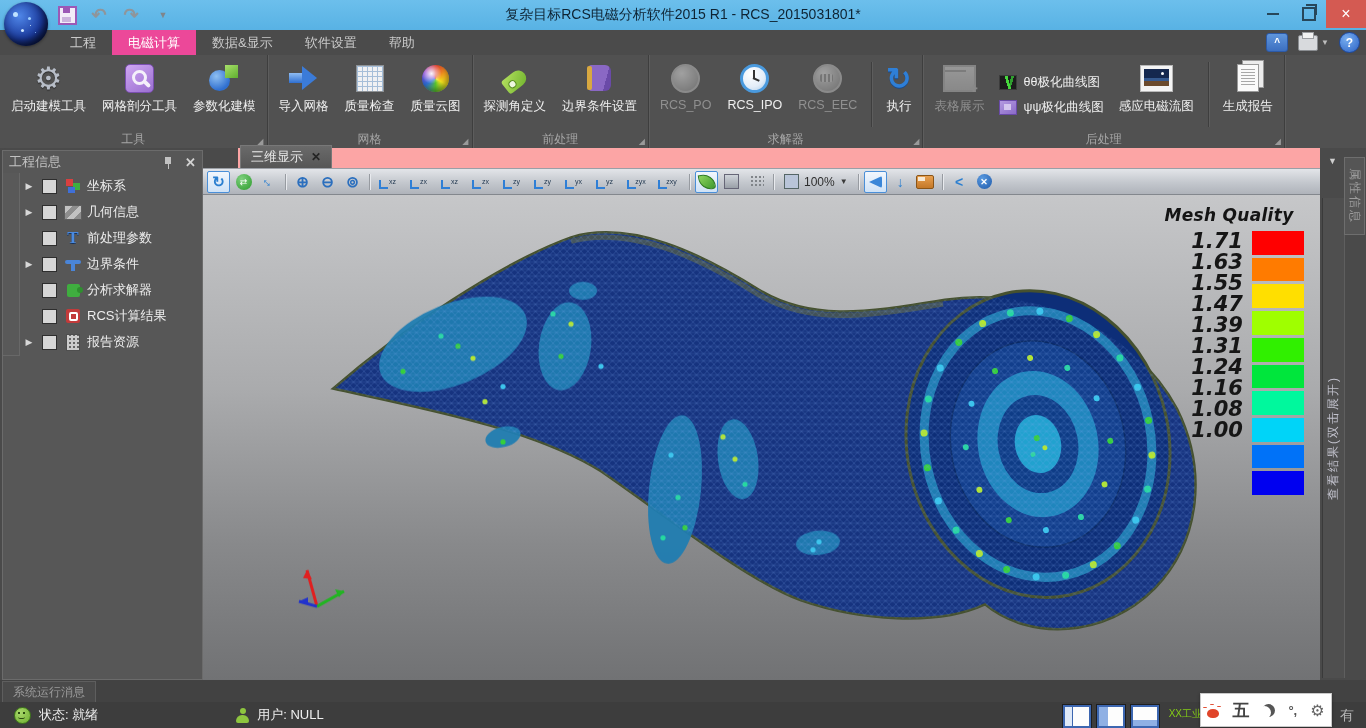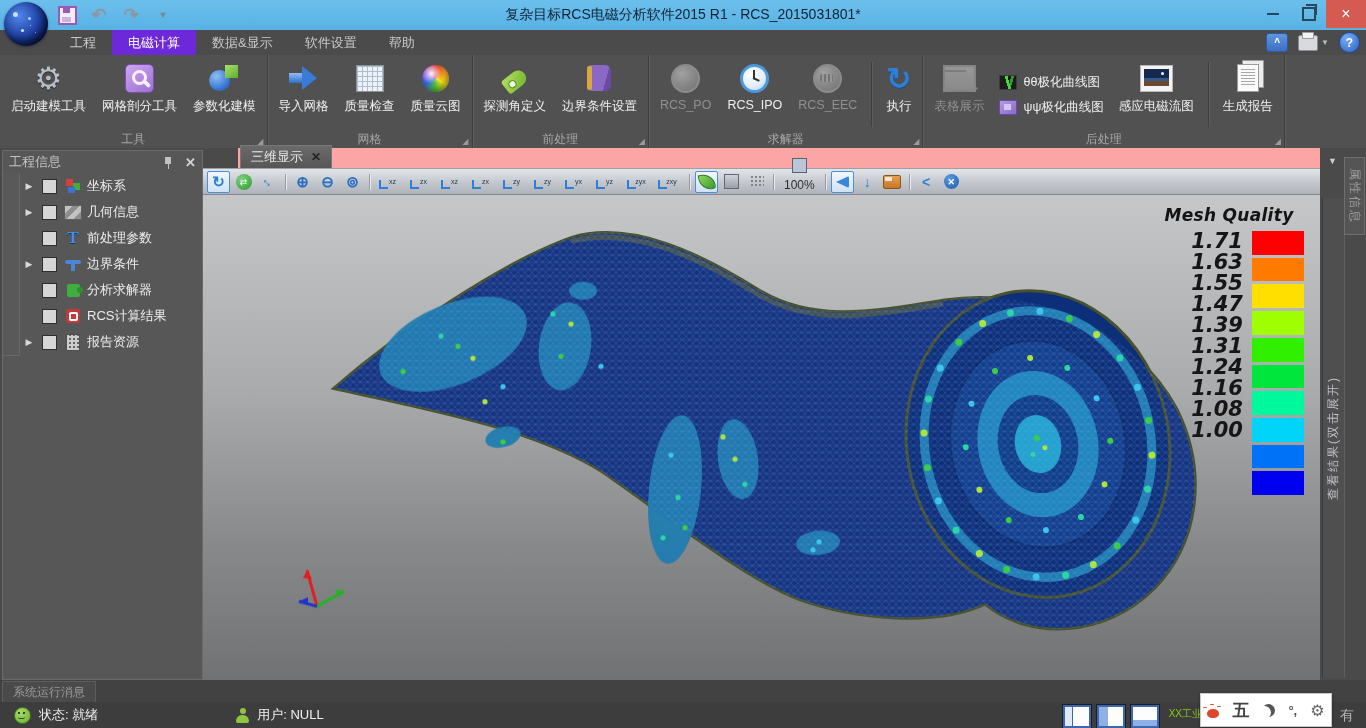--- a/index.html
+++ b/index.html
@@ -27,21 +27,21 @@
   .btn-min{right:76px;}.btn-min span{display:block;width:12px;height:2px;background:#27475a;}
   .btn-restore{right:40px;}
   .restore-glyph{width:10px;height:10px;border:2px solid #27475a;position:relative;background:transparent;}
   .restore-glyph::before{content:"";position:absolute;left:2px;top:-5px;width:9px;height:9px;border:2px solid #27475a;border-left:none;border-bottom:none;}
   .btn-close{right:0;width:40px;background:#d45a52;color:#fff;font-size:16px;}
 
   
   .menubar{position:absolute;left:0;top:30px;width:1366px;height:25px;background:#4b4b4b;border-bottom:1px solid #3c3c3c;}
   .menu-tabs{position:absolute;left:54px;top:0;height:25px;display:flex;}
   .mtab{padding:0 16px;height:25px;display:flex;align-items:center;color:#c9c9c9;font-size:13px;}
-  .mtab.active{background:#6d28d9;color:#ffffff;text-align:center;}
+  .mtab.active{background:#ec4899;color:#ffffff;text-align:center;}
   .mb-right{position:absolute;right:6px;top:2px;height:21px;display:flex;align-items:center;gap:10px;}
   .collapse-btn{width:20px;height:17px;background:linear-gradient(#5f96dd,#3c6fc0);border:1px solid #2c5aa8;border-radius:3px;
     color:#fff;font-size:10px;font-weight:bold;display:flex;align-items:center;justify-content:center;line-height:1;}
   .printer{width:18px;height:14px;background:#d8dadd;border:1px solid #8a8d91;border-radius:2px;position:relative;}
   .printer::before{content:"";position:absolute;left:3px;top:-4px;width:10px;height:5px;background:#f2f2f2;border:1px solid #9a9da1;}
   .mb-caret{font-size:8px;color:#bdbdbd;}
   .help-btn{width:19px;height:19px;border-radius:50%;background:radial-gradient(circle at 35% 30%,#77aef0,#2c62c4);
     border:1px solid #1c4aa4;color:#fff;font-size:12px;font-weight:bold;display:flex;align-items:center;justify-content:center;}
 
   
@@ -166,21 +166,21 @@
   .g-orbit{width:16px;height:16px;border-radius:50%;background:radial-gradient(circle at 35% 30%,#7fd07f,#2a9a2a);
     color:#fff;font-size:9px;display:flex;align-items:center;justify-content:center;}
   .g-pan{color:#2b7fd0;font-size:13px;font-weight:bold;transform:rotate(45deg);}
   .g-zoom{color:#2b6fbe;font-size:15px;font-weight:bold;}
   .vbtn{width:23px;height:20px;position:relative;display:flex;align-items:center;justify-content:center;
     font-size:7px;color:#243a52;padding-left:5px;border:1px solid transparent;}
   .vbtn::before{content:"";position:absolute;left:3px;bottom:3px;width:7px;height:7px;border-left:2px solid #2f7fd6;border-bottom:2px solid #2f7fd6;}
   .g-leaf{width:14px;height:14px;background:linear-gradient(145deg,#8ed45e,#3f9a2f);border-radius:0 100% 4px 100%;transform:rotate(-10deg);border:1px solid #2f7a22;}
   .g-wire{width:13px;height:13px;background:linear-gradient(#cfd4da,#9aa0a8);border:1px solid #667;}
   .g-grid{width:14px;height:13px;background-image:radial-gradient(#808archive 1px,transparent 1px);background-image:radial-gradient(#808489 1px,transparent 1px);background-size:4px 4px;}
-  .zoomgrp{display:flex;align-items:center;gap:5px;padding:0 5px;flex-direction:column;}
+  .zoomgrp{display:flex;align-items:center;gap:5px;padding:0 5px;}
   .g-swatch{width:13px;height:13px;background:#b9c5d9;border:1px solid #566;}
   .zoom-label{font-size:12px;color:#2e2e2e;}
   .g-caret{font-size:8px;color:#3a3a3a;}
   .g-clip{width:0;height:0;border-top:6px solid transparent;border-bottom:6px solid transparent;border-right:13px solid #3a86d8;border-radius:2px;}
   .g-down{color:#2b7fd0;font-size:14px;font-weight:bold;}
   .g-capture{width:16px;height:12px;background:linear-gradient(#e8a050,#c4username 60%);background:linear-gradient(#e8a050,#c47828);border:1px solid #8a5518;border-radius:2px;position:relative;}
   .g-capture::before{content:"";position:absolute;left:1px;top:1px;width:7px;height:4px;background:#f6e8d4;}
   .g-share{color:#2b7fd0;font-size:14px;font-weight:bold;}
   .g-delete{width:15px;height:15px;border-radius:50%;background:radial-gradient(circle at 35% 30%,#5a9ae0,#1f5aaa);
     color:#fff;font-size:9px;font-weight:bold;display:flex;align-items:center;justify-content:center;}

